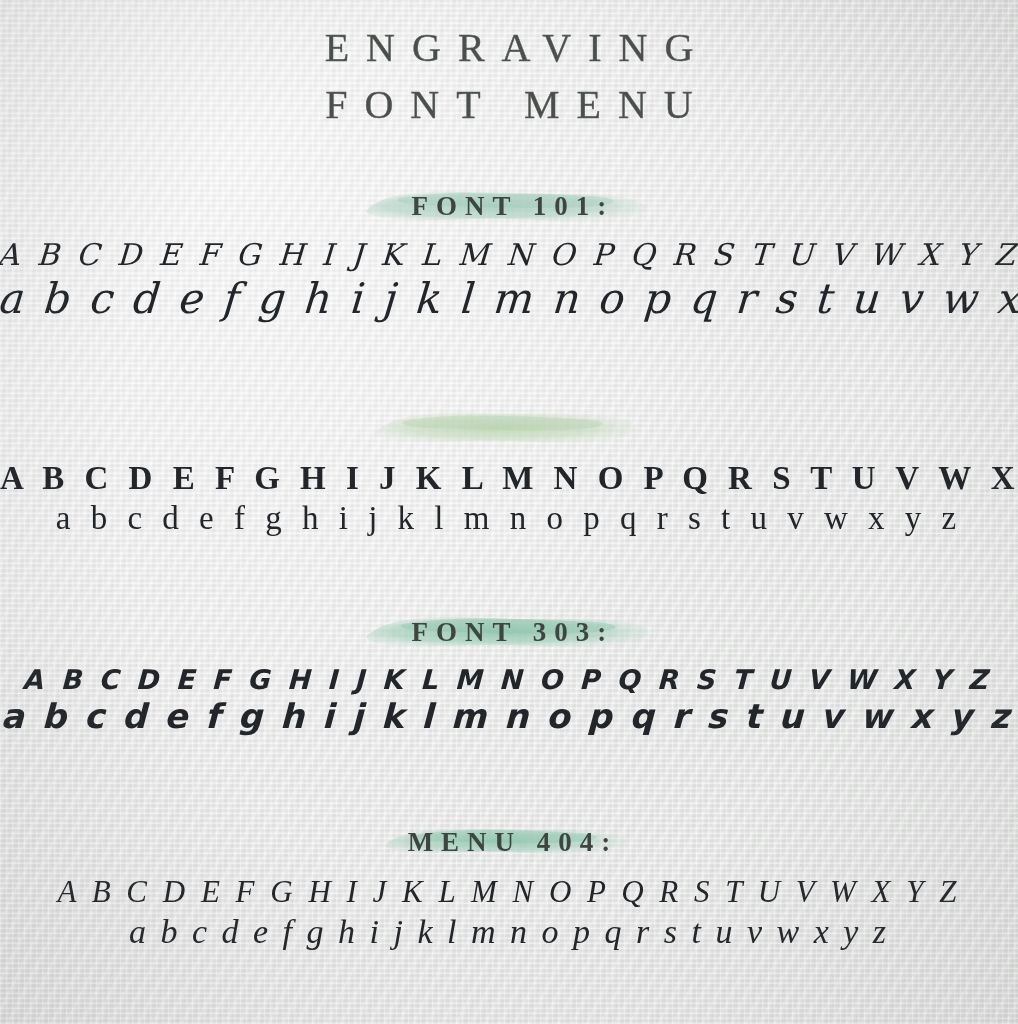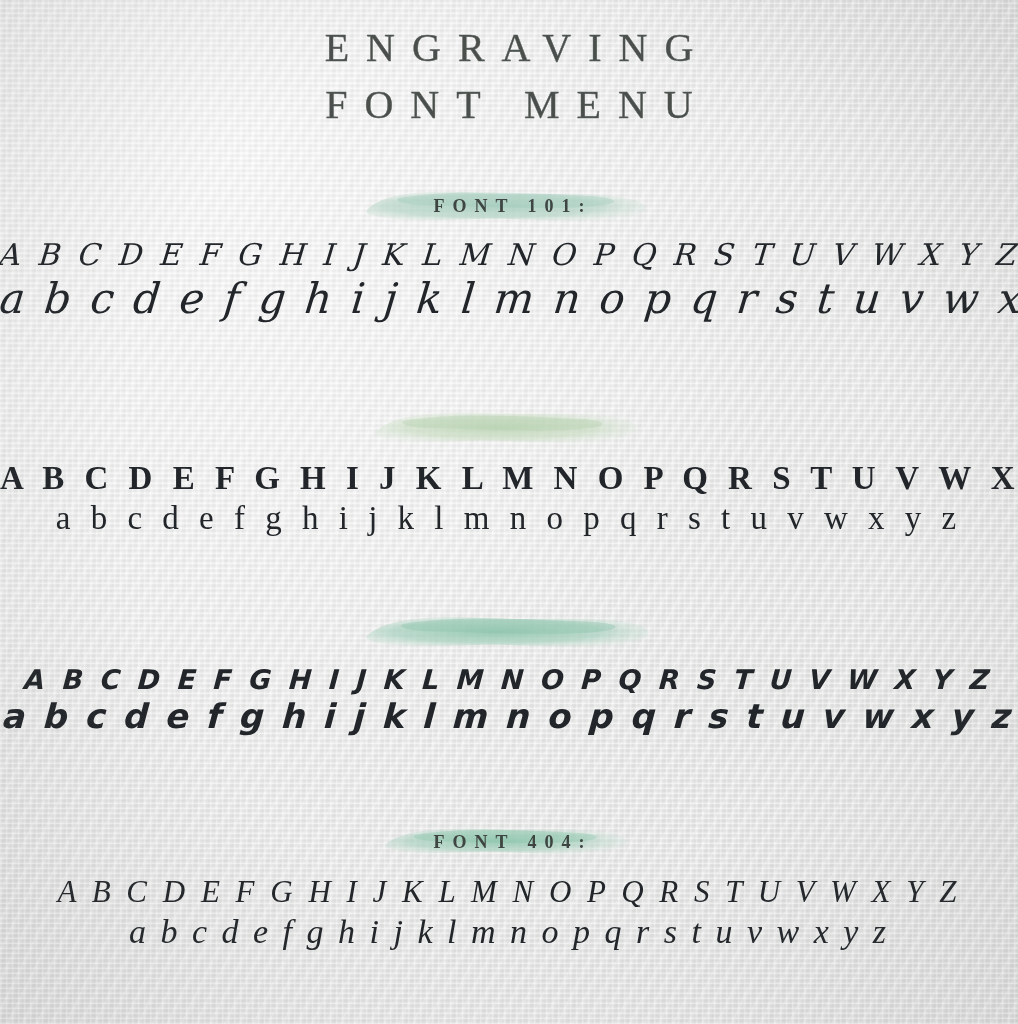--- a/index.html
+++ b/index.html
@@ -88,21 +88,21 @@
     top: 50%;
     transform: translate(-50%, -50%);
     pointer-events: none;
   }
   .brush svg { display: block; }
 
   .font-label {
     position: relative;
     z-index: 2;
     font-family: "Liberation Serif", serif;
-    font-size: 18px;
+    font-size: 27px;
     letter-spacing: 8px;
     text-indent: 8px;
     color: #3f4542;
     font-weight: 700;
   }
 
   .specimen {
     color: #22262a;
     white-space: nowrap;
     line-height: 1.15;
@@ -231,40 +231,41 @@
             <radialGradient id="g3" cx="46%" cy="50%" r="62%">
               <stop offset="0%" stop-color="#94c8b2" stop-opacity="0.95"></stop>
               <stop offset="60%" stop-color="#a5d0bd" stop-opacity="0.68"></stop>
               <stop offset="100%" stop-color="#cde3d8" stop-opacity="0.05"></stop>
             </radialGradient>
           </defs>
           <path d="M10,25 C30,9 72,6 124,9 C176,12 226,7 268,13 C292,17 298,27 276,33 C248,41 198,37 150,36 C102,35 52,40 26,35 C8,32 4,29 10,25 Z" fill="url(#g3)"></path>
           <path d="M44,15 C96,6 164,10 234,13 C254,14 264,18 250,21 C210,29 120,23 64,22 C48,21 38,18 44,15 Z" fill="#8cc4ac" opacity="0.4"></path>
         </svg>
       </span>
+      <span class="font-label">FONT 303:</span>
     </div>
     <div class="specimen upper">A B C D E F G H I J K L M N O P Q R S T U V W X Y Z</div>
     <div class="specimen lower">a b c d e f g h i j k l m n o p q r s t u v w x y z</div>
   </div>
 
   <div class="font-section s-404" id="section-3">
     <div class="swatch-wrap">
       <span class="brush">
         <svg width="260" height="40" viewBox="0 0 260 40">
           <defs>
             <radialGradient id="g4" cx="46%" cy="50%" r="60%">
               <stop offset="0%" stop-color="#95c9b3" stop-opacity="0.95"></stop>
               <stop offset="60%" stop-color="#a8d1bf" stop-opacity="0.65"></stop>
               <stop offset="100%" stop-color="#cfe3d9" stop-opacity="0.05"></stop>
             </radialGradient>
           </defs>
           <path d="M8,21 C26,8 62,5 108,7 C154,9 198,5 230,10 C250,14 254,23 234,28 C208,35 164,31 122,30 C80,29 42,34 22,29 C6,26 3,25 8,21 Z" fill="url(#g4)"></path>
           <path d="M36,13 C82,5 140,8 200,11 C216,12 224,15 212,18 C178,24 102,20 54,19 C40,18 32,16 36,13 Z" fill="#8cc4ac" opacity="0.38"></path>
         </svg>
       </span>
-      <span class="font-label">FONT 404:</span>
+      <span class="font-label">MENU 404:</span>
     </div>
     <div class="specimen upper">A B C D E F G H I J K L M N O P Q R S T U V W X Y Z</div>
     <div class="specimen lower">a b c d e f g h i j k l m n o p q r s t u v w x y z</div>
   </div>
 
   <div class="vignette"></div>
 </div>
 
 </body></html>

